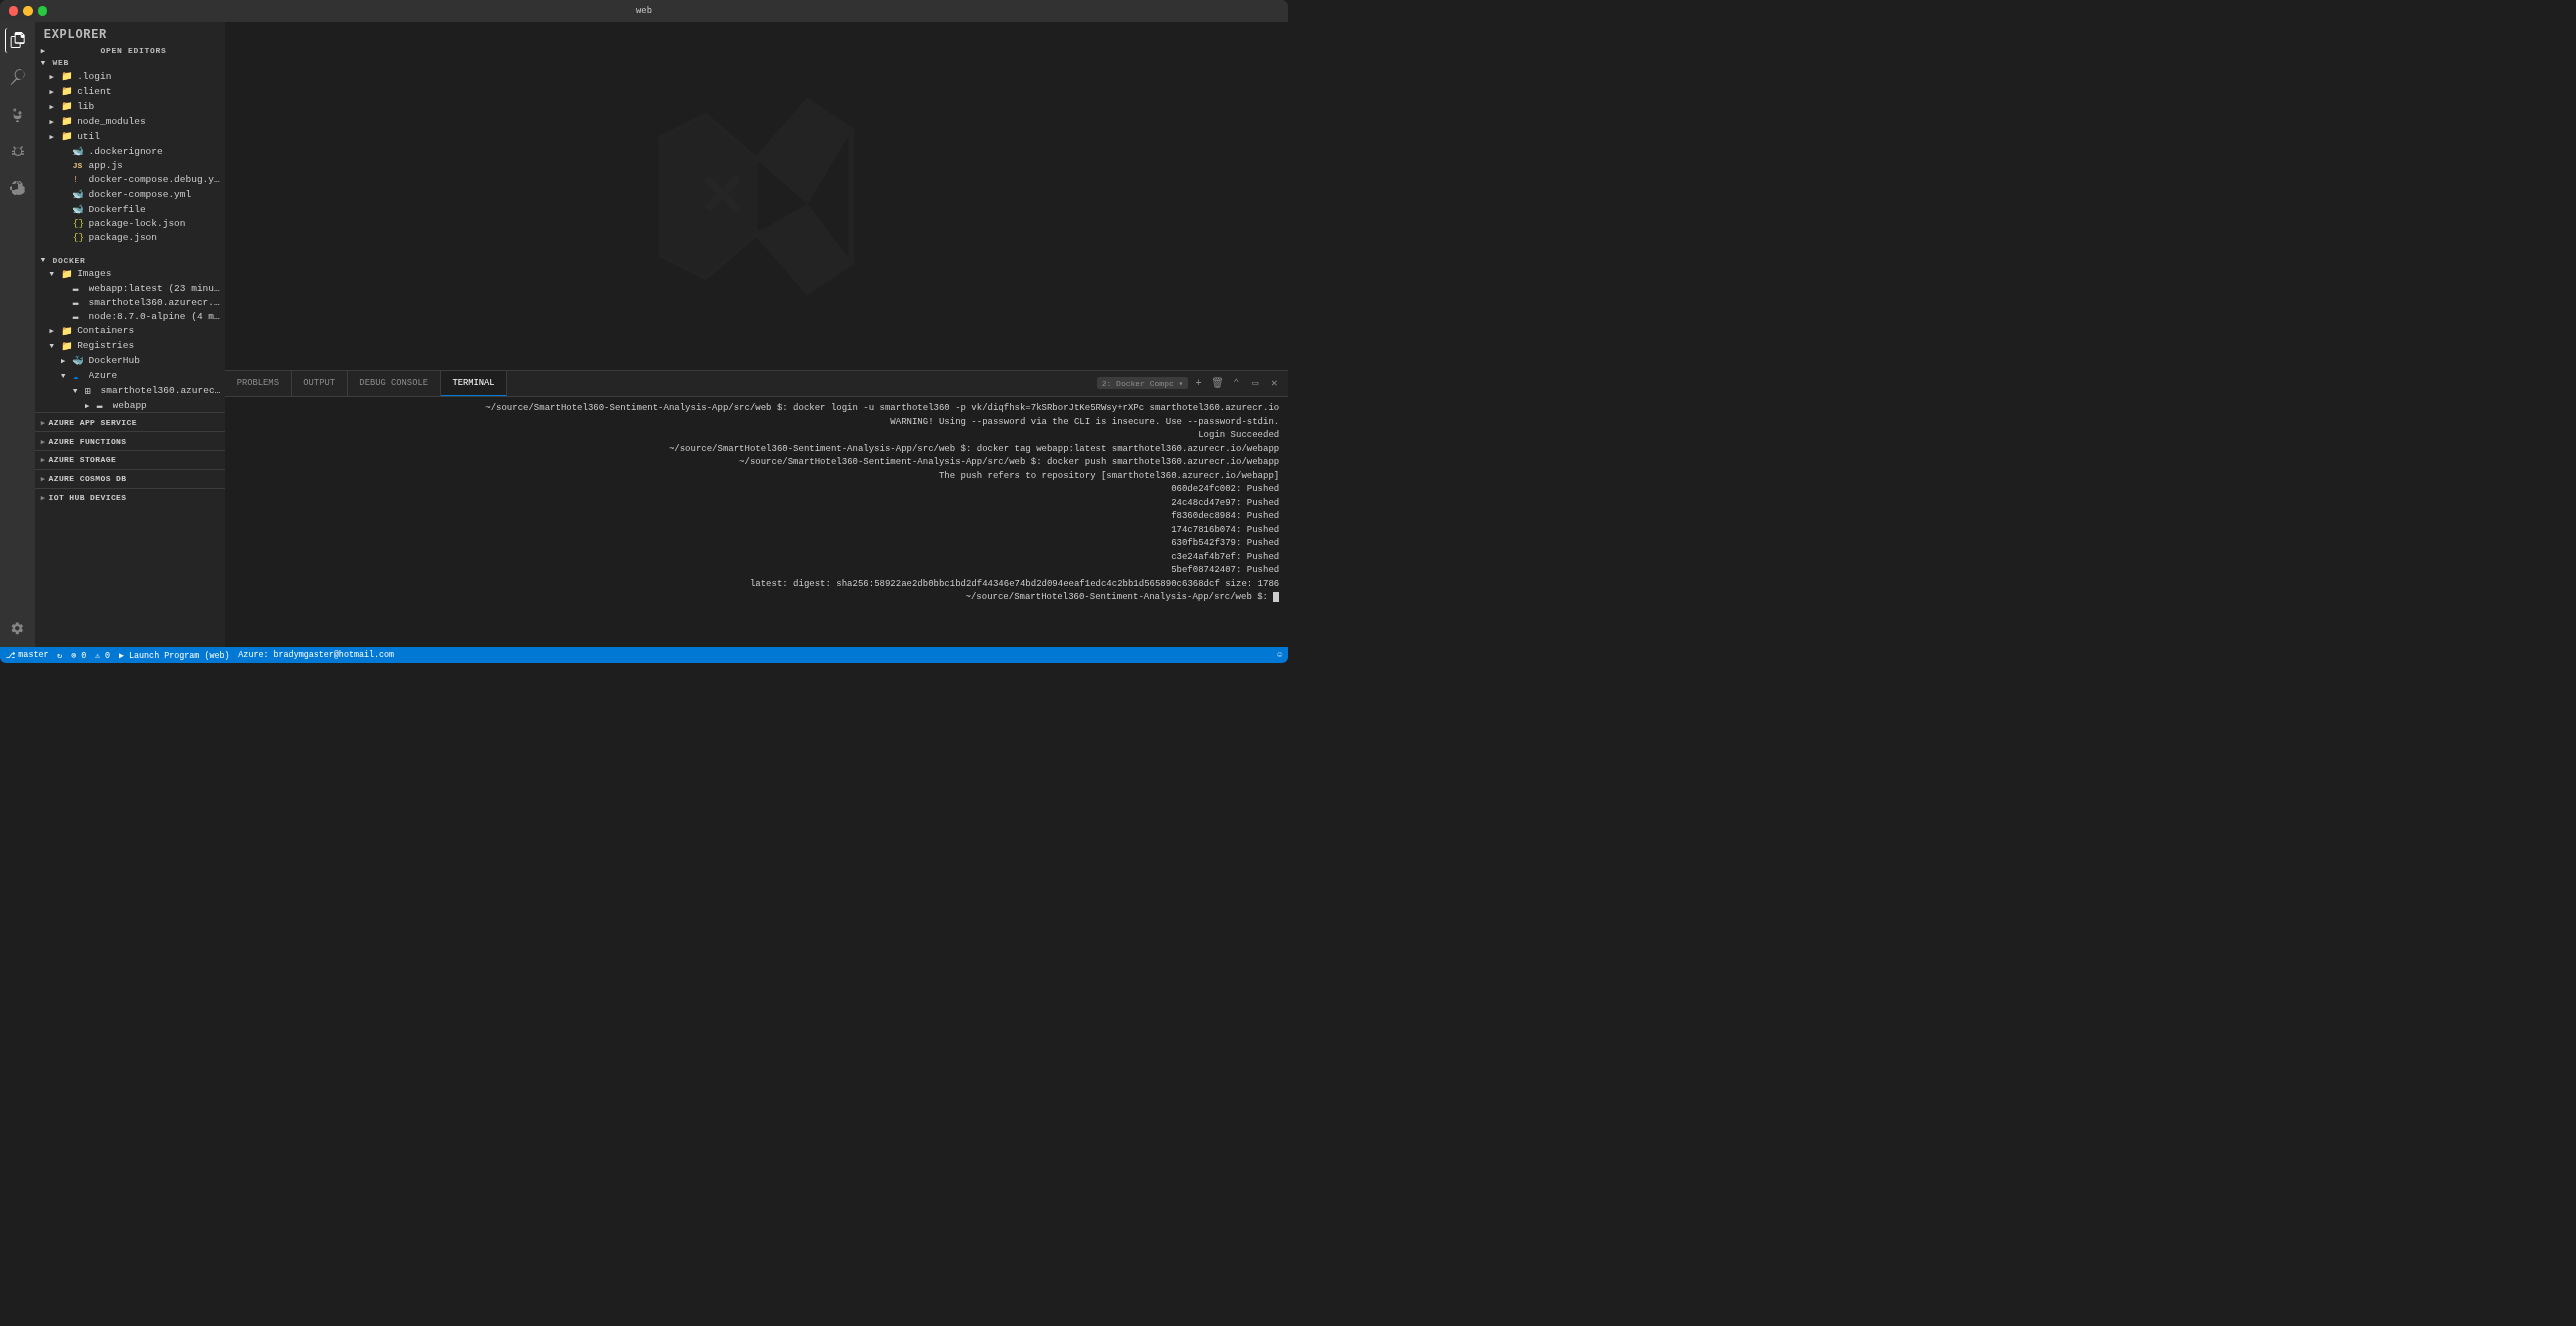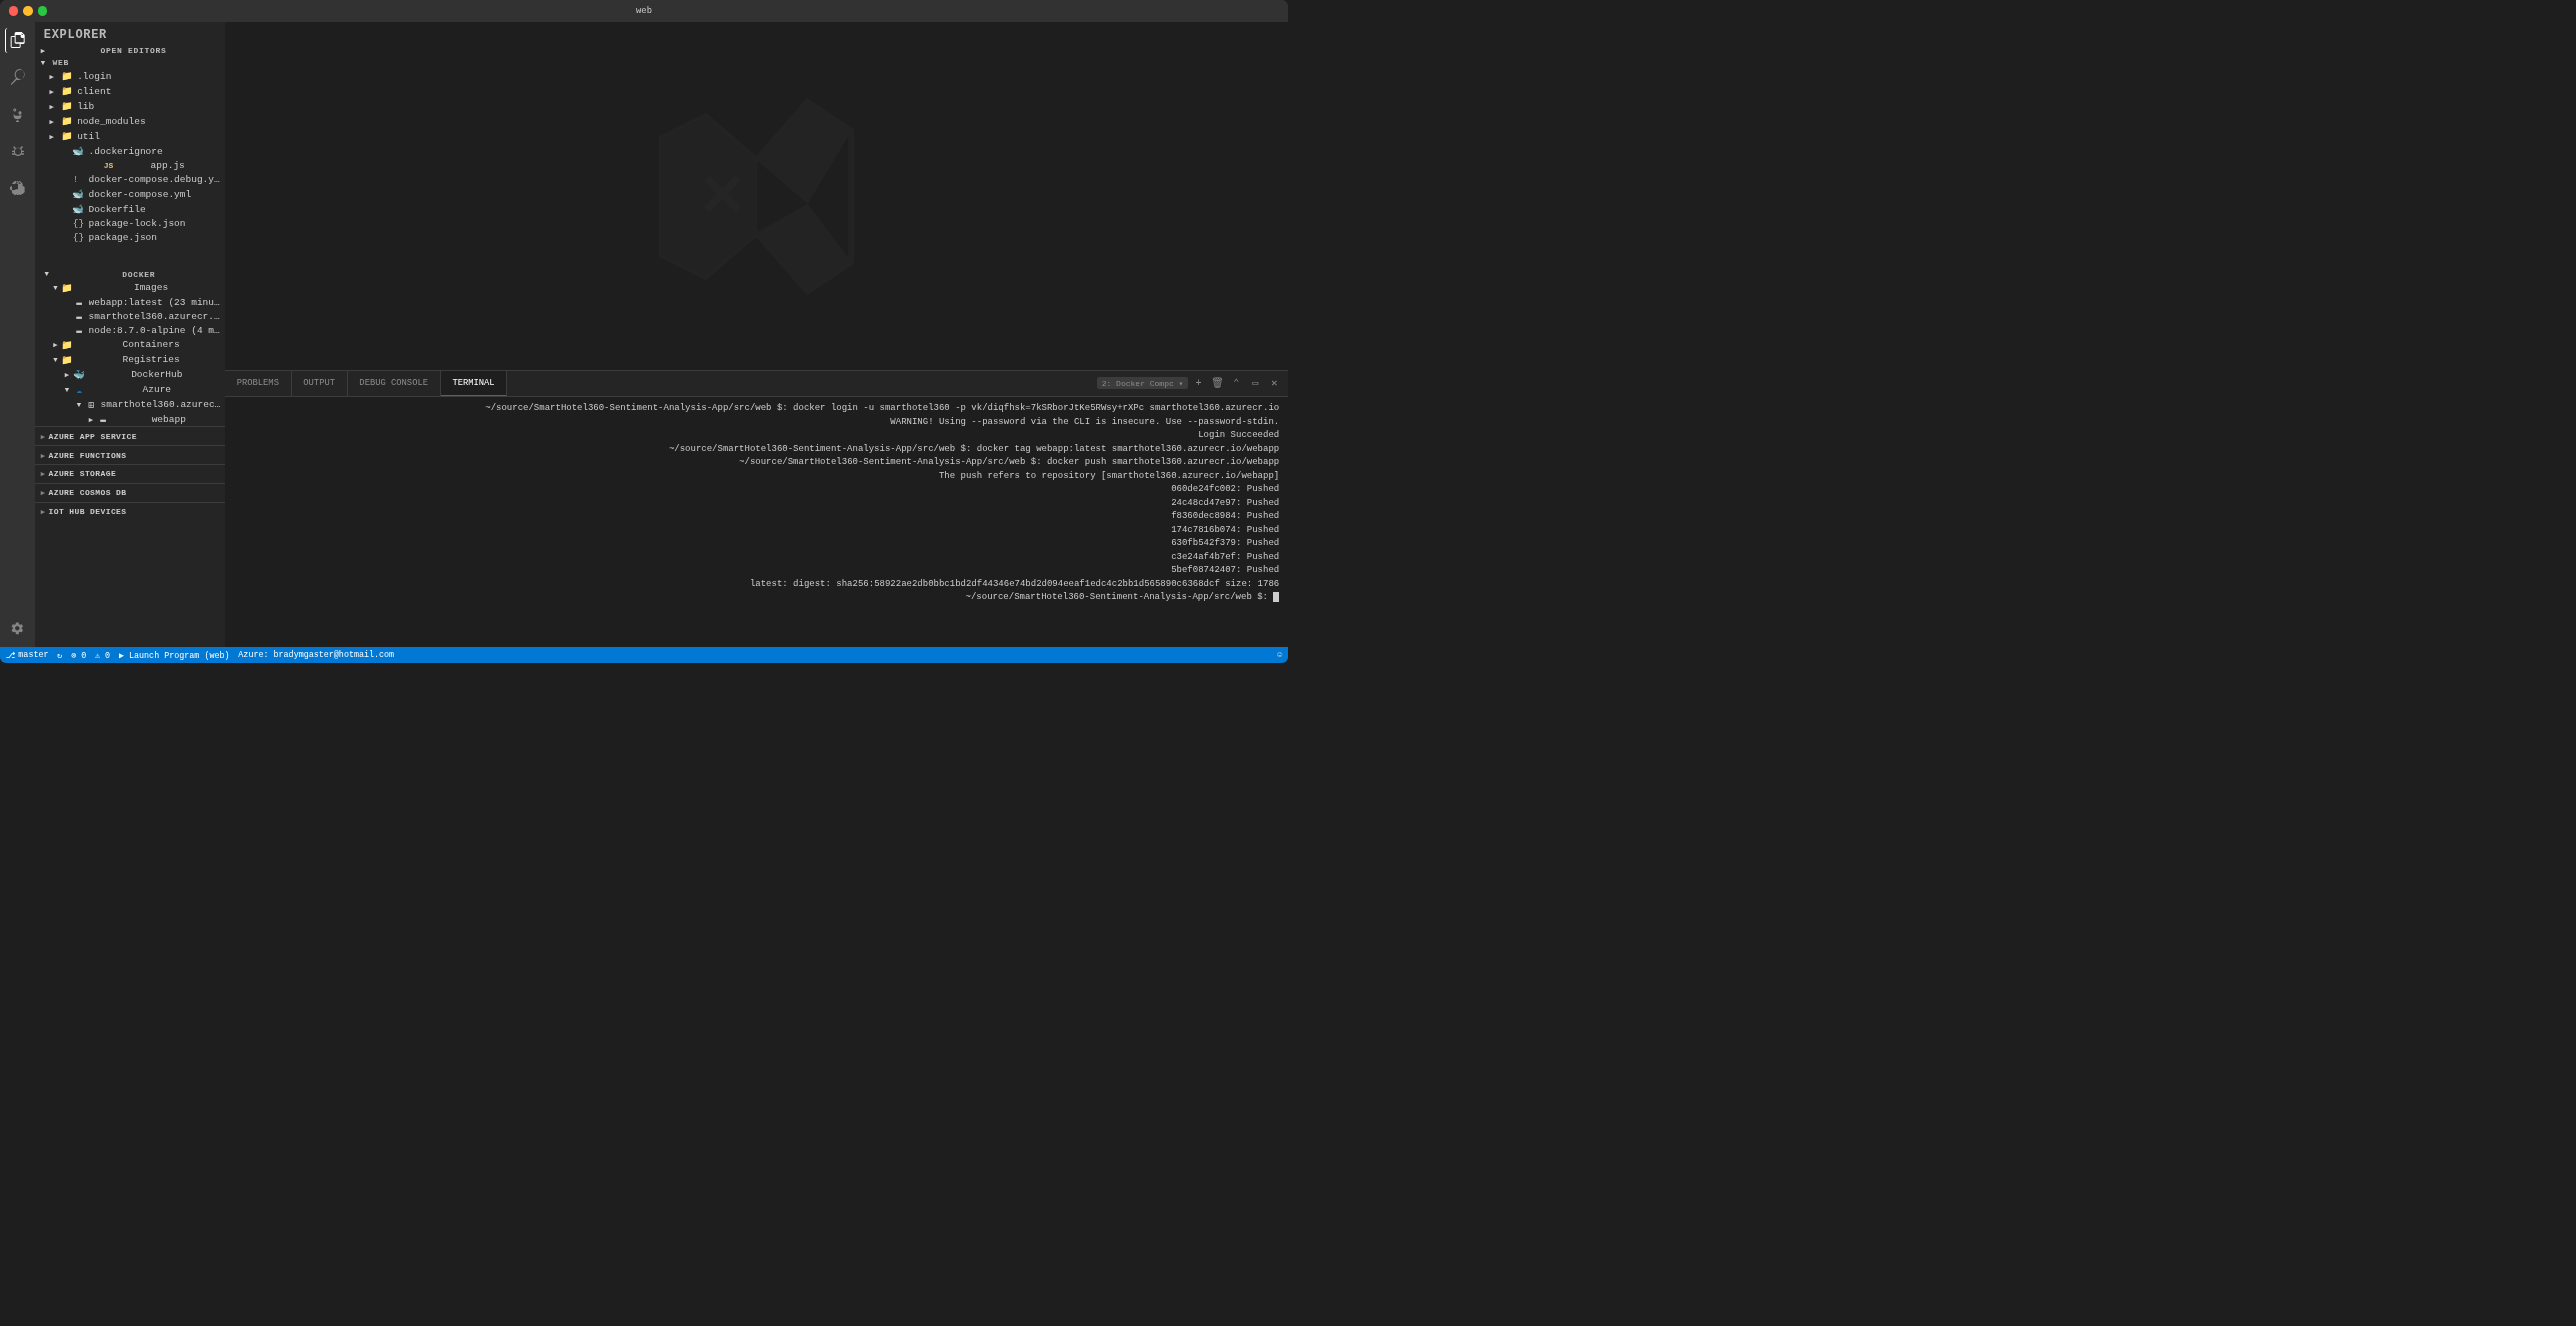--- a/index.html
+++ b/index.html
@@ -131,21 +131,21 @@
       width: 13px;
       flex-shrink: 0;
       font-size: 9.5px;
       margin-right: 2.9px;
     }
     .tree-item .label { flex: 1; overflow: hidden; text-overflow: ellipsis; }
     .color-blue { color: #519aba; }
     .color-yellow { color: #e5c07b; }
     .color-orange { color: #d19a66; }
     
-    .docker-section { margin-top: 18px; text-align: center; }
+    .docker-section { margin-top: 4px; }
     
     .azure-section {
       border-top: 0.7px solid #3c3c3c;
     }
     .azure-section-header {
       display: flex;
       align-items: center;
       padding: 4.4px 5.8px;
       cursor: pointer;
       color: #cccccc;
@@ -373,21 +373,21 @@
         <span class="icon color-blue">📁</span>
         <span class="label">util</span>
       </div>
 
       <div class="tree-item" style="padding-left:26px;">
         <span class="arrow" style="width:11.7px;"></span>
         <span class="icon" style="color:#519aba;">🐋</span>
         <span class="label">.dockerignore</span>
       </div>
 
-      <div class="tree-item" style="padding-left:26px;gap:31px;">
+      <div class="tree-item" style="padding-left:26px;">
         <span class="arrow" style="width:11.7px;"></span>
         <span class="icon color-yellow" style="font-style:normal; font-weight:bold; font-size:8px;">JS</span>
         <span class="label">app.js</span>
       </div>
 
       <div class="tree-item" style="padding-left:26px;">
         <span class="arrow" style="width:11.7px;"></span>
         <span class="icon color-orange">!</span>
         <span class="label">docker-compose.debug.yml</span>
       </div>

